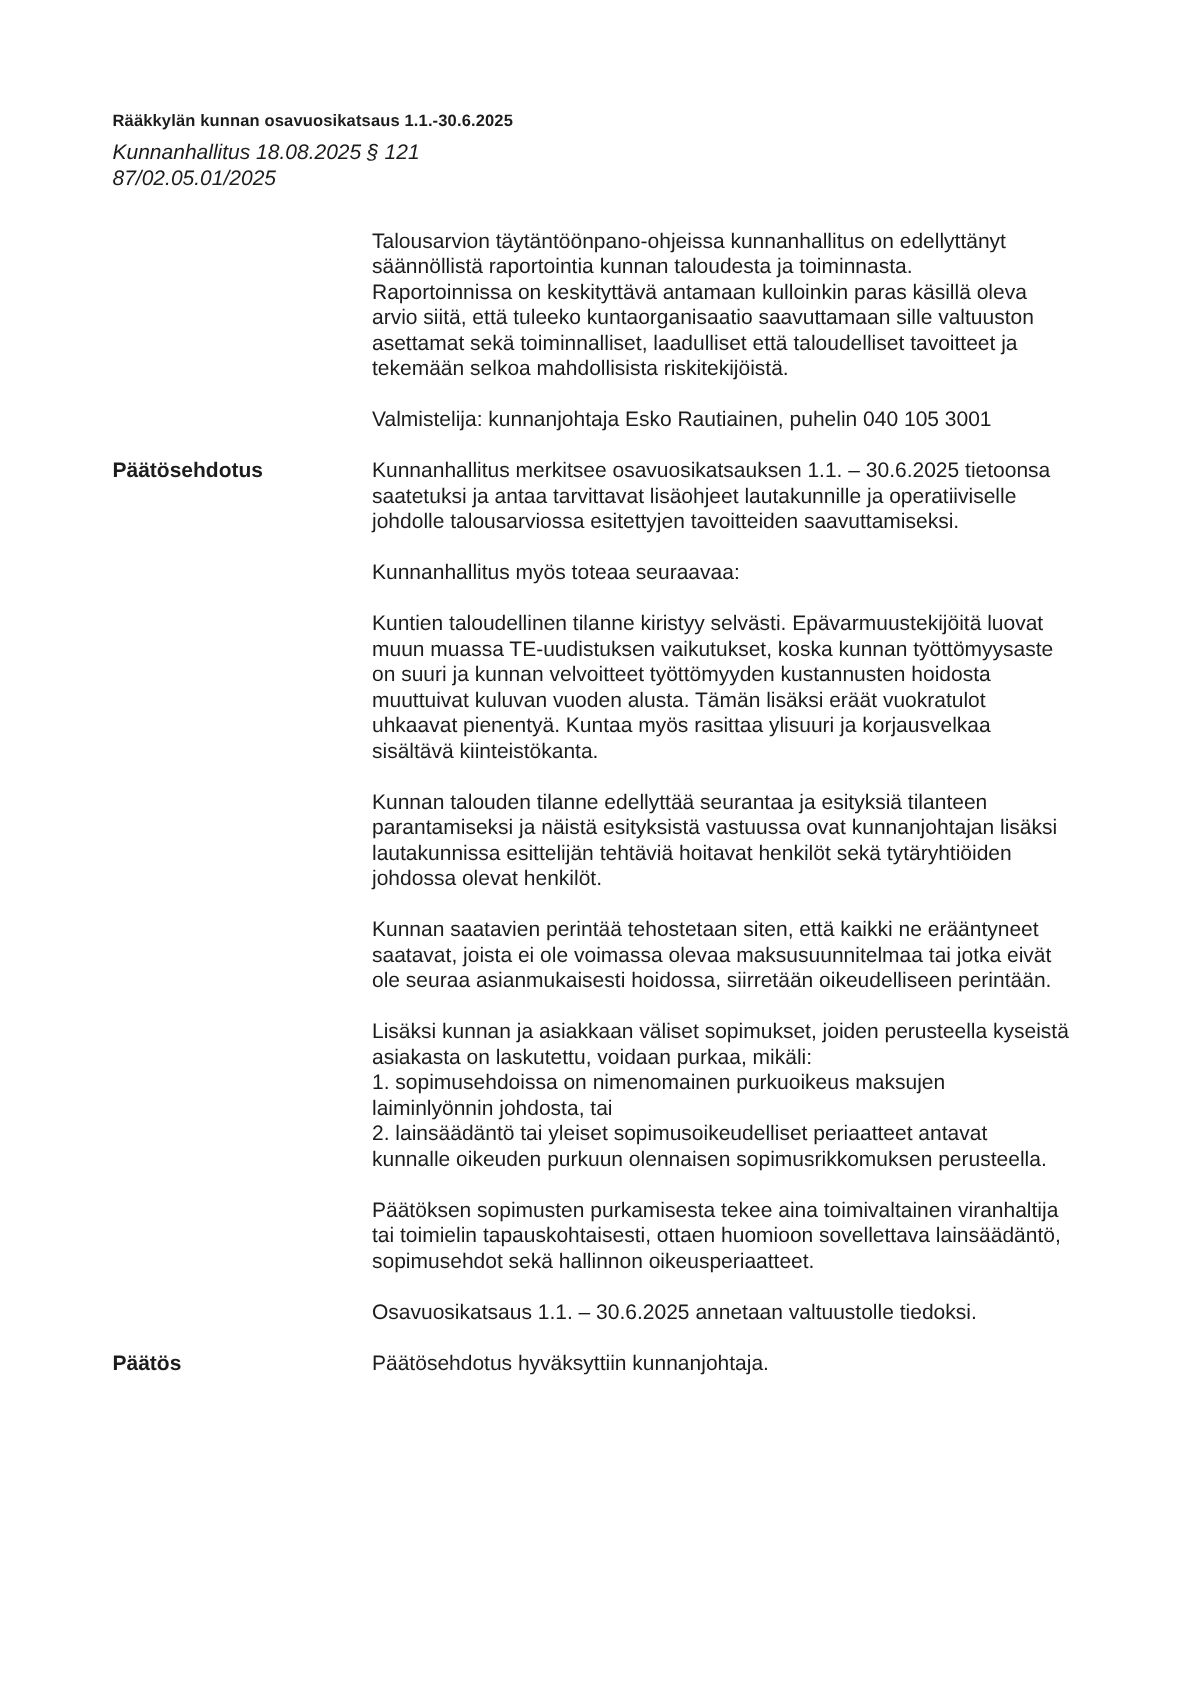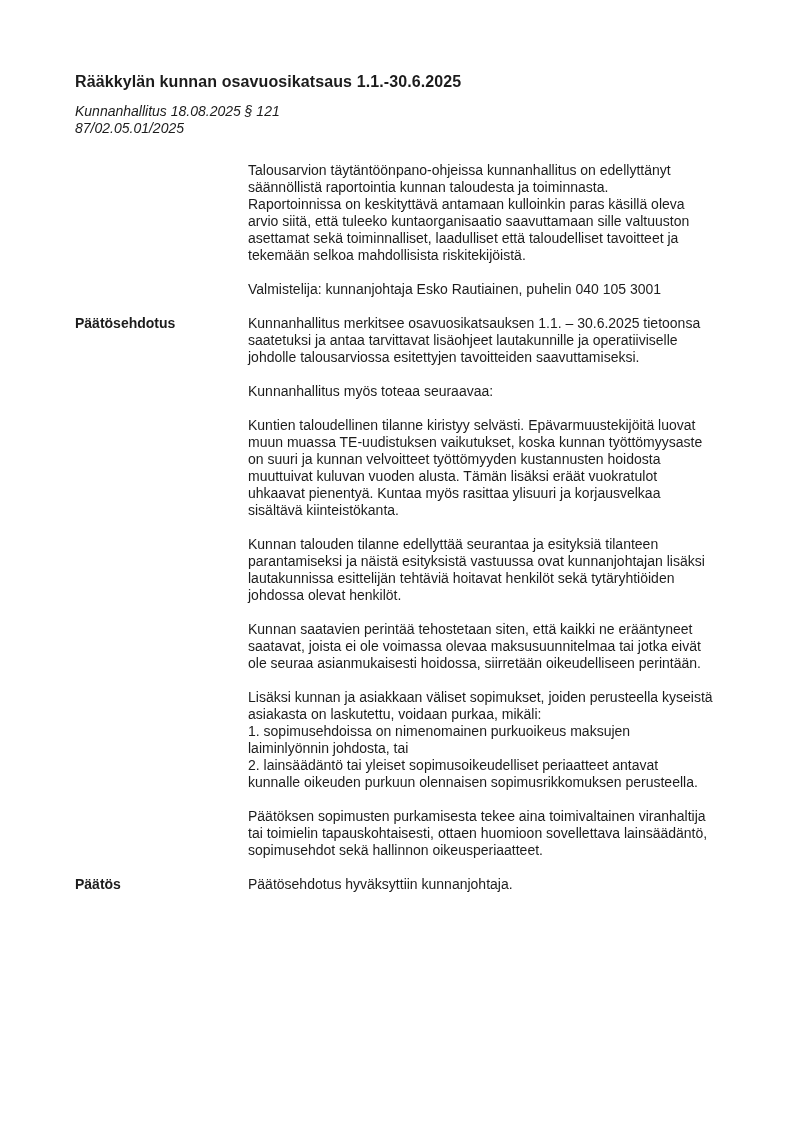--- a/index.html
+++ b/index.html
@@ -15,23 +15,23 @@
     height: 1122px;
     background: #ffffff;
     color: #1c1c1c;
     font-family: "Liberation Sans", "DejaVu Sans", sans-serif;
     font-size: 14px;
     line-height: 17px;
     padding: 73px 40px 0 75px;
     overflow: hidden;
   }
   .doc-title {
-    font-size: 16px;
+    font-size: 11px;
     font-weight: 700;
-    margin: 0 0 13px 0;
+    margin: 0 0 3px 0;
     letter-spacing: 0.1px;
   }
   .meta-block {
     margin: 0 0 25px 0;
     font-style: italic;
   }
   .meta-block div {
     margin: 0;
   }
   .row {
@@ -100,20 +100,21 @@
 ole seuraa asianmukaisesti hoidossa, siirretään oikeudelliseen perintään.</p>
       <p class="par">Lisäksi kunnan ja asiakkaan väliset sopimukset, joiden perusteella kyseistä
 asiakasta on laskutettu, voidaan purkaa, mikäli:
 1. sopimusehdoissa on nimenomainen purkuoikeus maksujen
 laiminlyönnin johdosta, tai
 2. lainsäädäntö tai yleiset sopimusoikeudelliset periaatteet antavat
 kunnalle oikeuden purkuun olennaisen sopimusrikkomuksen perusteella.</p>
       <p class="par">Päätöksen sopimusten purkamisesta tekee aina toimivaltainen viranhaltija
 tai toimielin tapauskohtaisesti, ottaen huomioon sovellettava lainsäädäntö,
 sopimusehdot sekä hallinnon oikeusperiaatteet.</p>
+      <p class="par">Osavuosikatsaus 1.1. – 30.6.2025 annetaan valtuustolle tiedoksi.</p>
     </div>
   </div>
 
   <div class="row">
     <div class="label-col">Päätös</div>
     <div class="text-col">
       <p class="par">Päätösehdotus hyväksyttiin kunnanjohtaja.</p>
     </div>
   </div>
 

